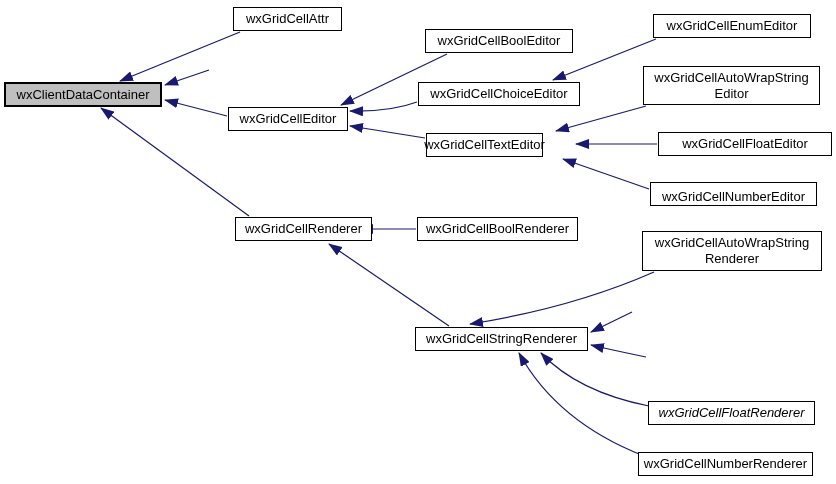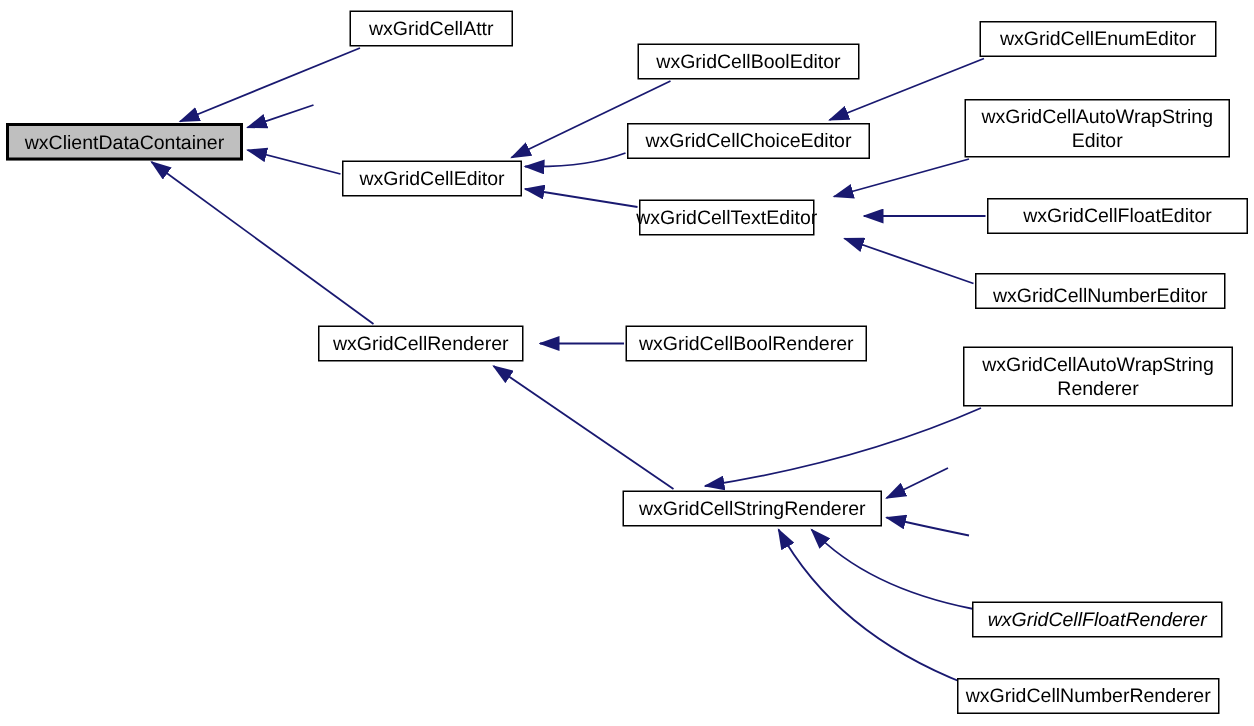--- a/index.html
+++ b/index.html
@@ -104,21 +104,21 @@
     </div>
     <div class="node" style="left: 426px; top: 133px; width: 117px; height: 24px;">
       <div class="node-line">wxGridCellTextEditor</div>
     </div>
     <div class="node" style="left: 658px; top: 132px; width: 174px; height: 24px; text-align: right;">
       <div class="node-line">wxGridCellFloatEditor</div>
     </div>
     <div class="node" style="left: 650px; top: 182px; width: 167px; height: 24px; justify-content: flex-end;">
       <div class="node-line">wxGridCellNumberEditor</div>
     </div>
-    <div class="node" style="left: 212px; top: 217px; width: 137px; height: 24px; justify-content: center;">
+    <div class="node" style="left: 235px; top: 217px; width: 137px; height: 24px; justify-content: center;">
       <div class="node-line">wxGridCellRenderer</div>
     </div>
     <div class="node" style="left: 417px; top: 217px; width: 161px; height: 24px;">
       <div class="node-line">wxGridCellBoolRenderer</div>
     </div>
     <div class="node" style="left: 415px; top: 327px; width: 173px; height: 24px;">
       <div class="node-line">wxGridCellStringRenderer</div>
     </div>
     <div class="node" style="left: 642px; top: 231px; width: 180px; height: 40px;">
       <div class="node-line">wxGridCellAutoWrapString</div>

